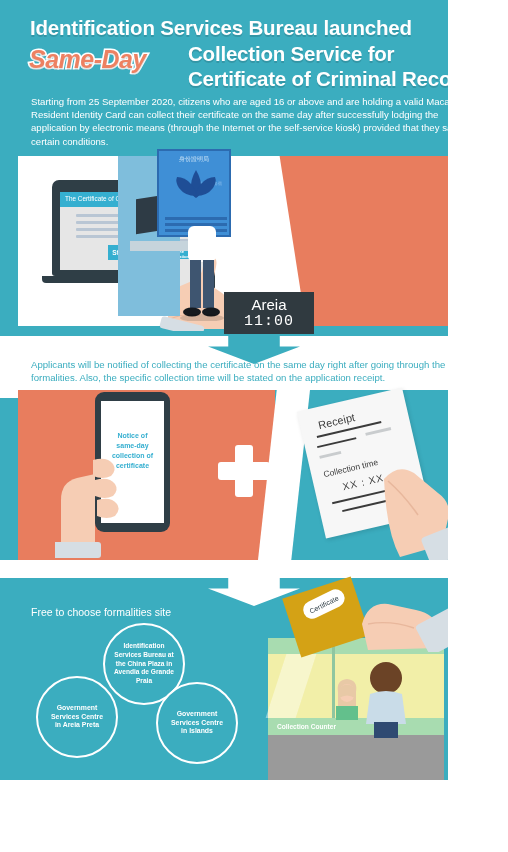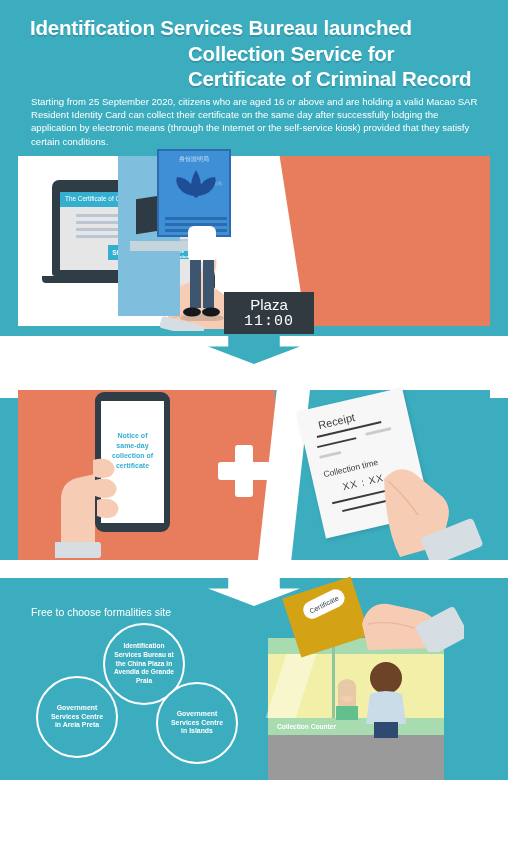--- a/index.html
+++ b/index.html
@@ -4,21 +4,21 @@
 <style>
   * { box-sizing: border-box; margin: 0; padding: 0; }
   html, body {
     width: 508px; height: 852px;
     font-family: "Liberation Sans", sans-serif;
     background: #ffffff;
     overflow: hidden;
   }
   .poster {
     position: relative;
-    width: 508px; height: 852px;
+    width: 448px; height: 852px;
     background: #3BADBF;
     overflow: hidden;
   }
 
   
   .header { position: absolute; left: 0; top: 0; width: 508px; height: 148px; background: #3BADBF; }
   .title-line1 {
     position: absolute; left: 30px; top: 16px;
     font-size: 20.5px; font-weight: bold; color: #ffffff;
     letter-spacing: -0.2px;
@@ -205,20 +205,21 @@
   
   .footer { position: absolute; left: 0; top: 780px; width: 508px; height: 72px; background: #ffffff; }
 </style>
 </head>
 <body>
 
 <div class="poster">
 
   <div class="header">
     <div class="title-line1">Identification Services Bureau launched</div>
+    <div class="sameday">Same-Day</div>
     <div class="title-line2" style="white-space:pre-line">Collection Service for
 Certificate of Criminal Record</div>
     <div class="intro">Starting from 25 September 2020, citizens who are aged 16 or above and are holding a valid Macao SAR Resident Identity Card can collect their certificate on the same day after successfully lodging the application by electronic means (through the Internet or the self-service kiosk) provided that they satisfy certain conditions.</div>
   </div>
 
   <div class="panel1">
     <div class="p1-white"></div>
     <div class="p1-salmon"></div>
     <div class="p1-diag"></div>
 
@@ -278,27 +279,28 @@
     <svg class="person1" viewBox="0 0 48 95">
       <rect x="10" y="0" width="28" height="36" rx="6" fill="#FFFFFF"></rect>
       <rect x="12" y="34" width="11" height="48" fill="#3E5570"></rect>
       <rect x="25" y="34" width="11" height="48" fill="#3E5570"></rect>
       <ellipse cx="14" cy="86" rx="9" ry="4.5" fill="#15191E"></ellipse>
       <ellipse cx="33" cy="86" rx="9" ry="4.5" fill="#15191E"></ellipse>
       <ellipse cx="24" cy="92" rx="22" ry="4" fill="rgba(0,0,0,0.14)"></ellipse>
     </svg>
 
     <div class="before-badge">
-      <div class="bt">Plaza</div>
+      <div class="bt">Areia</div>
       <div class="bn">11:00</div>
     </div>
   </div>
 
   <div class="band1">
     <div class="arrow-teal"></div>
+    <div class="mid-text">Applicants will be notified of collecting the certificate on the same day right after going through the formalities. Also, the specific collection time will be stated on the application receipt.</div>
   </div>
 
   <div class="panel2">
     <div class="p2-salmon"></div>
     <div class="p2-teal"></div>
     <div class="p2-diag"></div>
 
     <div class="phone2">
       <div class="phone2-screen">
         <div class="phone2-text" style="white-space:pre-line">Notice of

